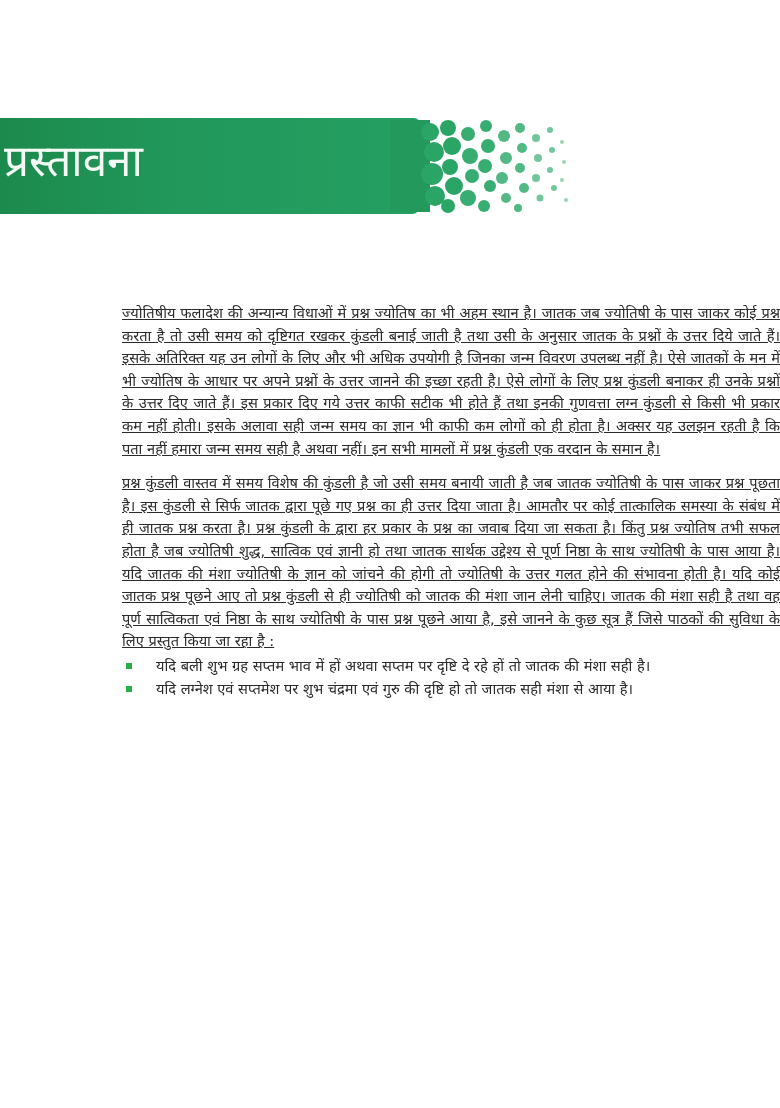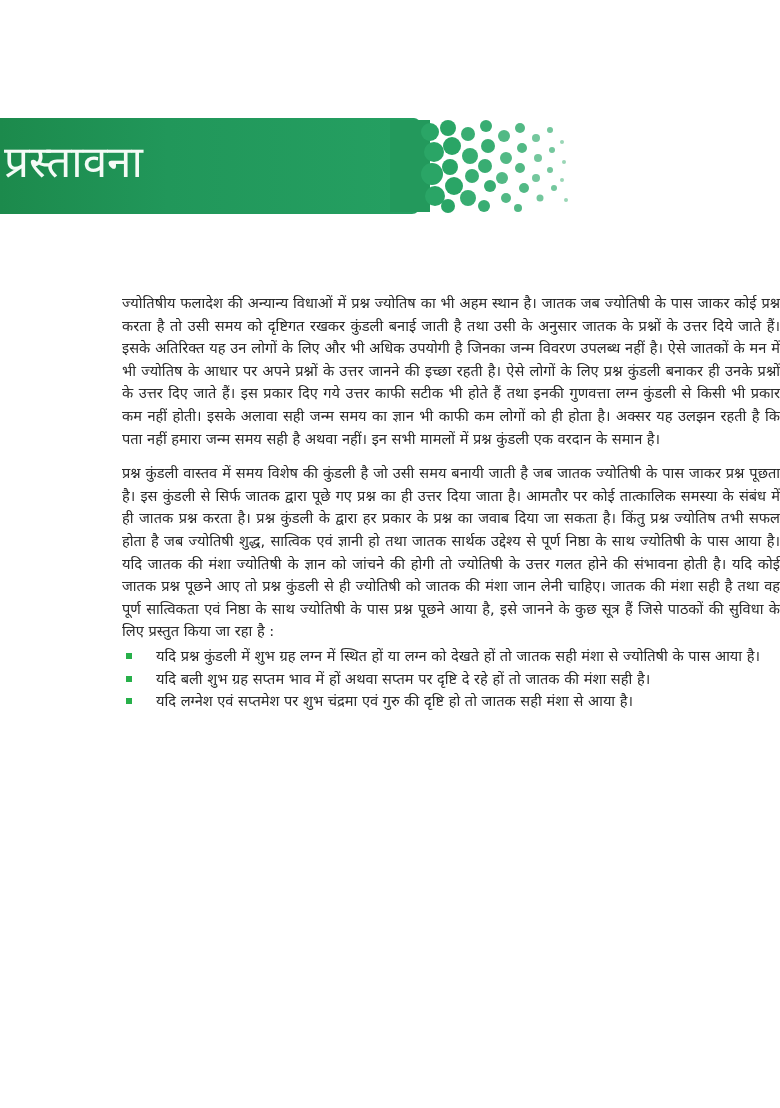--- a/index.html
+++ b/index.html
@@ -38,34 +38,35 @@
       width: 190px;
       height: 110px;
     }
     .banner-title {
       position: absolute;
       left: 4px;
       top: 22px;
       font-size: 44px;
       line-height: 56px;
       color: #f4fbf6;
-      font-family: Liberation Sans, sans-serif;
+      font-family: Liberation Serif, serif;
       letter-spacing: 0px;
     }
     .content {
       position: absolute;
       left: 122px;
       top: 292px;
       width: 658px;
       font-size: 14.6px;
       line-height: 22.6px;
       text-align: justify;
     }
     .para {
-      margin: 0 0 12px 0;
+      margin: 10px 0 12px 0;
+      text-decoration: underline;
     }
     .bullets {
       list-style: none;
       margin: 0 0 12px 0;
       padding: 0;
     }
     .bullet-item {
       position: relative;
       padding-left: 34px;
     }
@@ -137,24 +138,20 @@
   </svg>
   <div class="banner-title">प्रस्तावना</div>
 </div>
 
 <div class="content">
   <p class="para">ज्योतिषीय फलादेश की अन्यान्य विधाओं में प्रश्न ज्योतिष का भी अहम स्थान है। जातक जब ज्योतिषी के पास जाकर कोई प्रश्न करता है तो उसी समय को दृष्टिगत रखकर कुंडली बनाई जाती है तथा उसी के अनुसार जातक के प्रश्नों के उत्तर दिये जाते हैं। इसके अतिरिक्त यह उन लोगों के लिए और भी अधिक उपयोगी है जिनका जन्म विवरण उपलब्ध नहीं है। ऐसे जातकों के मन में भी ज्योतिष के आधार पर अपने प्रश्नों के उत्तर जानने की इच्छा रहती है। ऐसे लोगों के लिए प्रश्न कुंडली बनाकर ही उनके प्रश्नों के उत्तर दिए जाते हैं। इस प्रकार दिए गये उत्तर काफी सटीक भी होते हैं तथा इनकी गुणवत्ता लग्न कुंडली से किसी भी प्रकार कम नहीं होती। इसके अलावा सही जन्म समय का ज्ञान भी काफी कम लोगों को ही होता है। अक्सर यह उलझन रहती है कि पता नहीं हमारा जन्म समय सही है अथवा नहीं। इन सभी मामलों में प्रश्न कुंडली एक वरदान के समान है।</p>
   <p class="para" style="margin-bottom:2px;">प्रश्न कुंडली वास्तव में समय विशेष की कुंडली है जो उसी समय बनायी जाती है जब जातक ज्योतिषी के पास जाकर प्रश्न पूछता है। इस कुंडली से सिर्फ जातक द्वारा पूछे गए प्रश्न का ही उत्तर दिया जाता है। आमतौर पर कोई तात्कालिक समस्या के संबंध में ही जातक प्रश्न करता है। प्रश्न कुंडली के द्वारा हर प्रकार के प्रश्न का जवाब दिया जा सकता है। किंतु प्रश्न ज्योतिष तभी सफल होता है जब ज्योतिषी शुद्ध, सात्विक एवं ज्ञानी हो तथा जातक सार्थक उद्देश्य से पूर्ण निष्ठा के साथ ज्योतिषी के पास आया है। यदि जातक की मंशा ज्योतिषी के ज्ञान को जांचने की होगी तो ज्योतिषी के उत्तर गलत होने की संभावना होती है। यदि कोई जातक प्रश्न पूछने आए तो प्रश्न कुंडली से ही ज्योतिषी को जातक की मंशा जान लेनी चाहिए। जातक की मंशा सही है तथा वह पूर्ण सात्विकता एवं निष्ठा के साथ ज्योतिषी के पास प्रश्न पूछने आया है, इसे जानने के कुछ सूत्र हैं जिसे पाठकों की सुविधा के लिए प्रस्तुत किया जा रहा है :</p>
   <ul class="bullets">
     <li class="bullet-item">
       <span class="bullet-mark"></span>
-      <span>यदि प्रश्न कुंडली में शुभ ग्रह लग्न में स्थित हों या लग्न को देखते हों तो जातक सही मंशा से ज्योतिषी के पास आया है।</span>
-    </li>
-    <li class="bullet-item">
-      <span class="bullet-mark"></span>
       <span>यदि बली शुभ ग्रह सप्तम भाव में हों अथवा सप्तम पर दृष्टि दे रहे हों तो जातक की मंशा सही है।</span>
     </li>
     <li class="bullet-item">
       <span class="bullet-mark"></span>
       <span>यदि लग्नेश एवं सप्तमेश पर शुभ चंद्रमा एवं गुरु की दृष्टि हो तो जातक सही मंशा से आया है।</span>
     </li>
   </ul>
 </div>
 
 </body></html>

